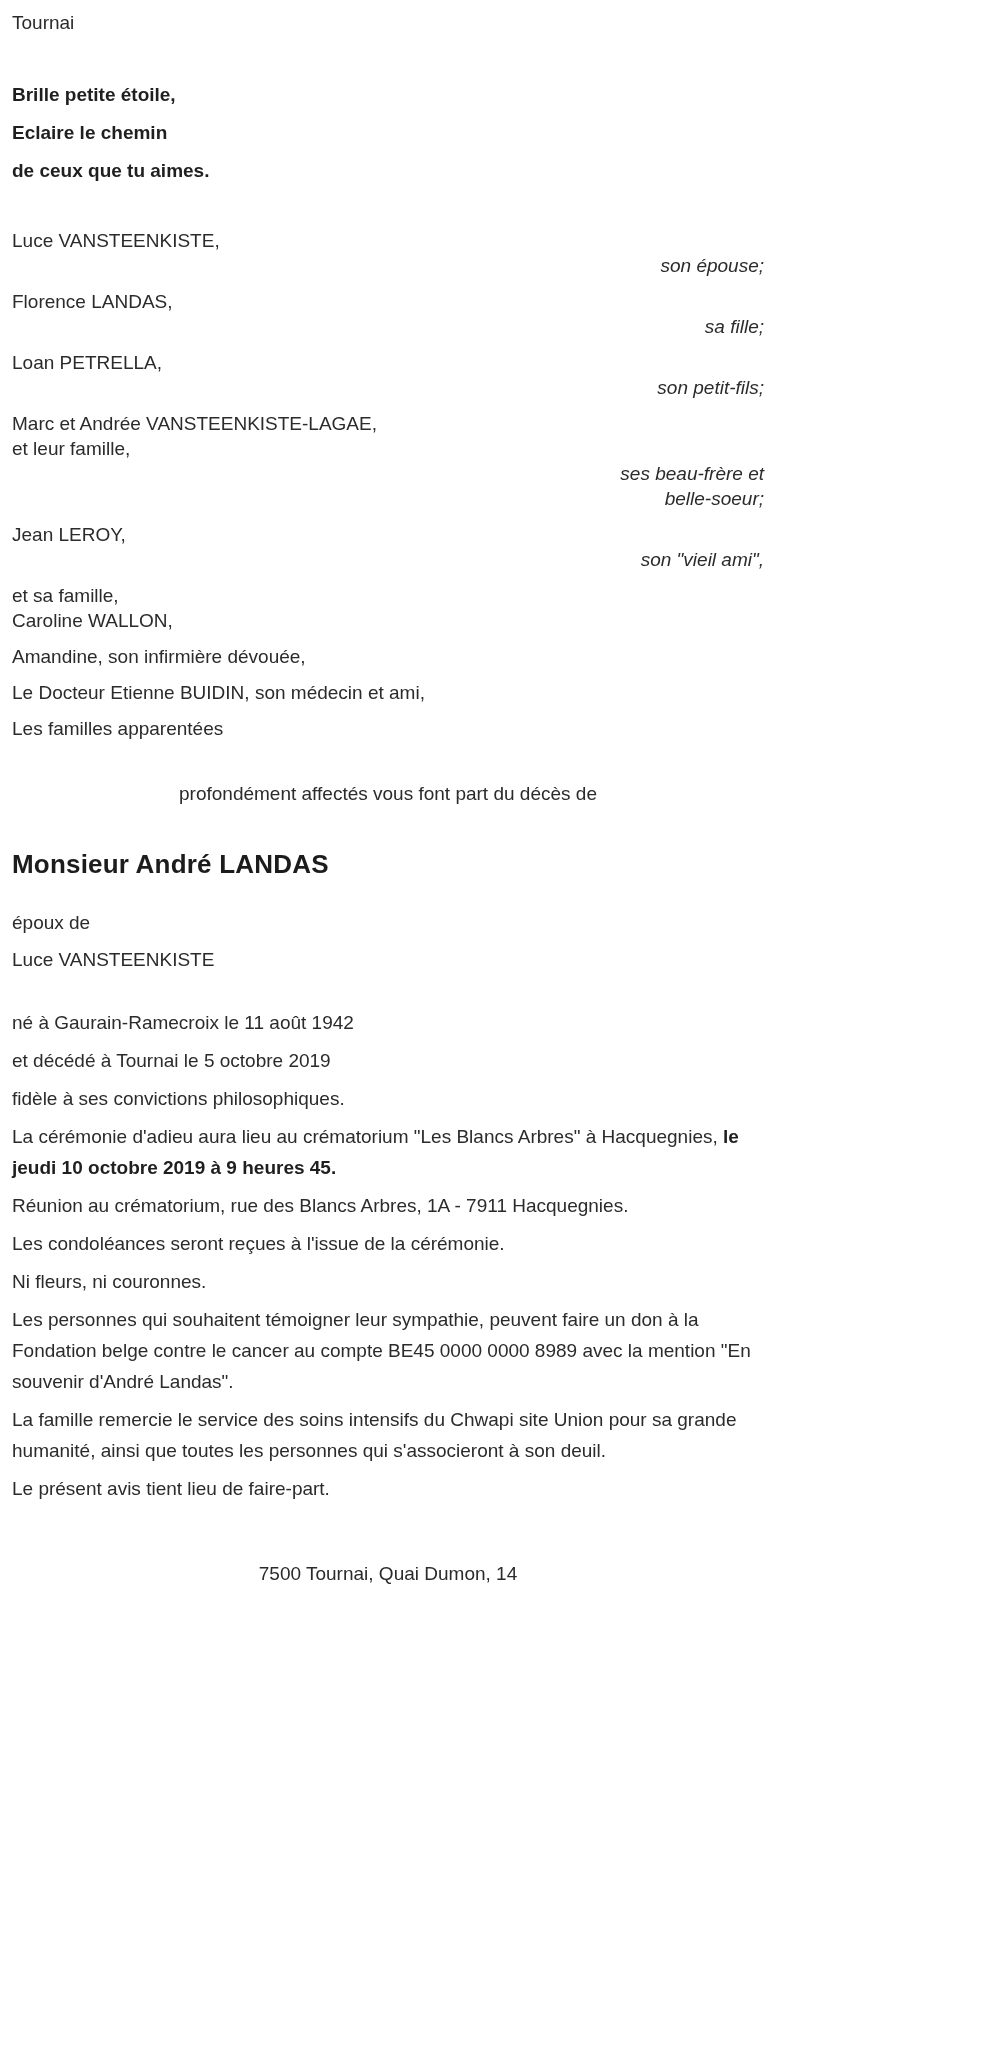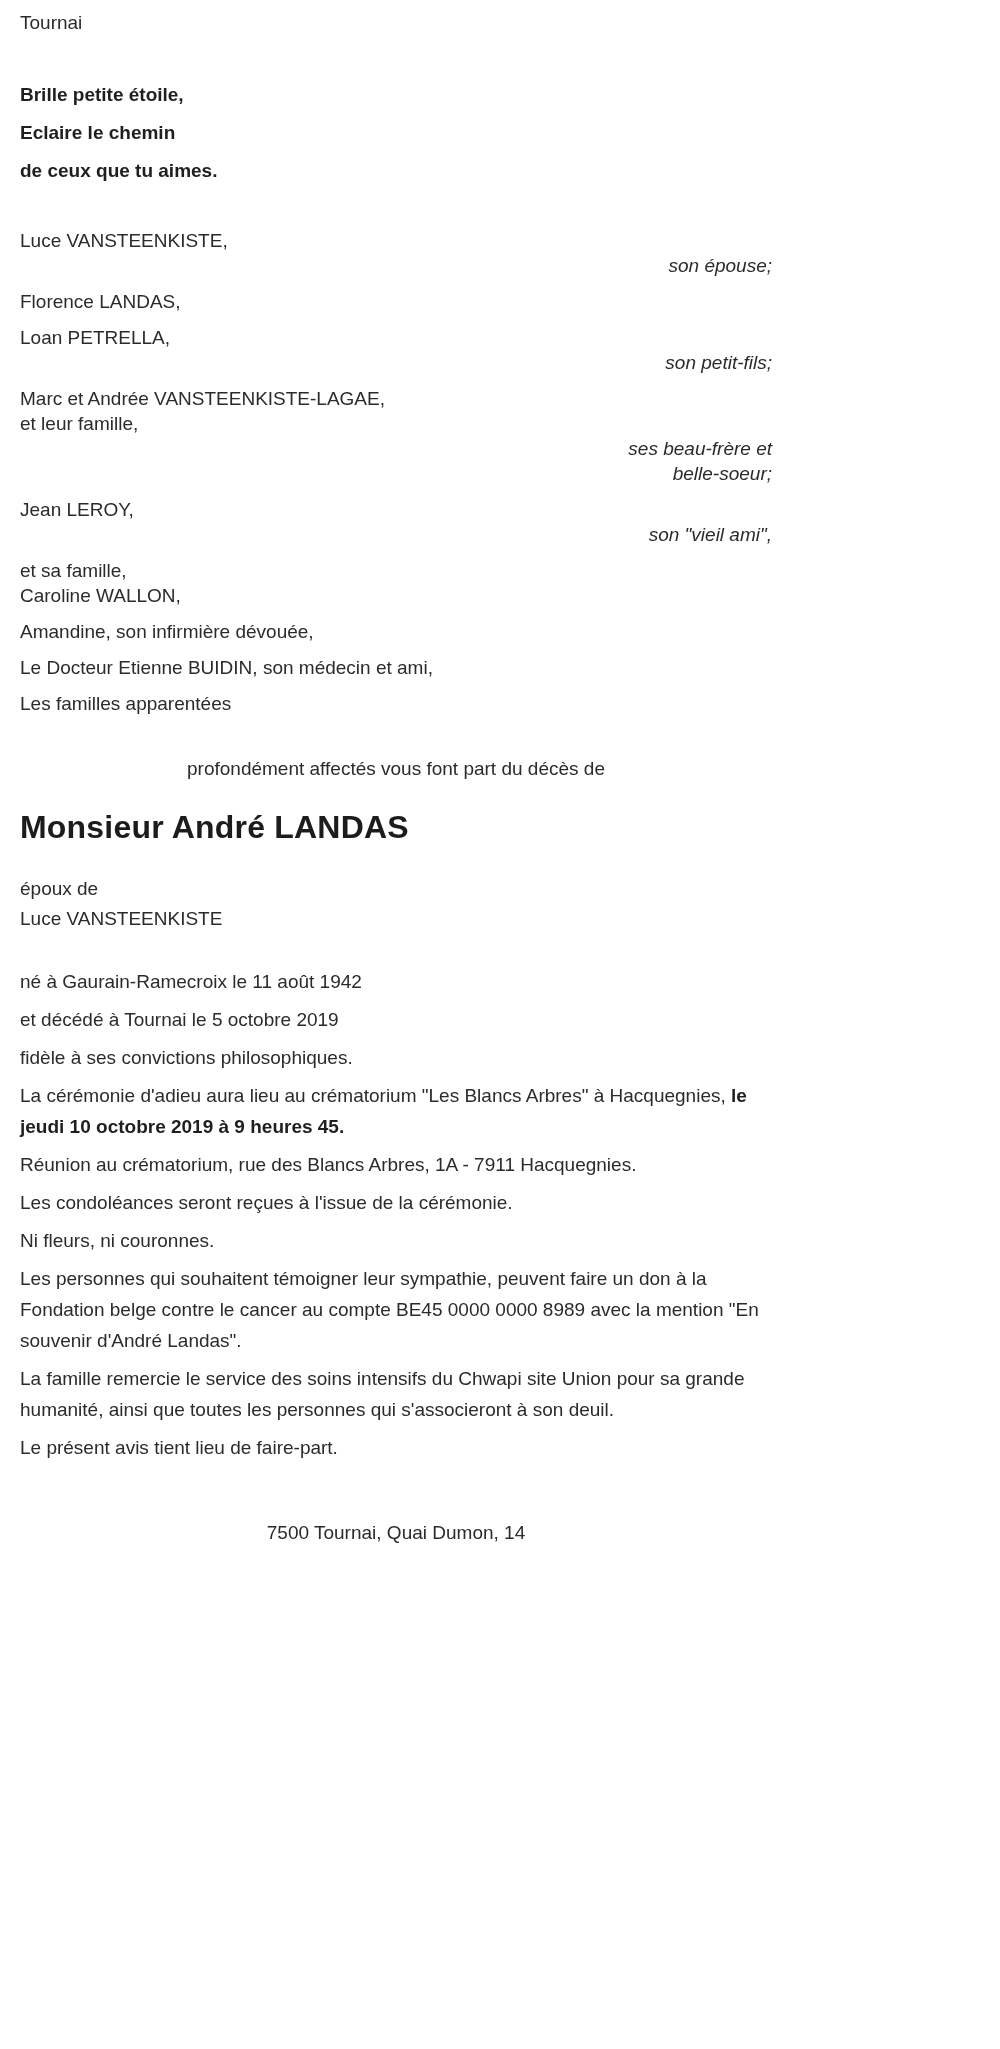--- a/index.html
+++ b/index.html
@@ -7,48 +7,48 @@
   body {
     width: 1000px;
     height: 2049px;
     font-family: "Liberation Sans", "DejaVu Sans", sans-serif;
     color: #2b2b2b;
     overflow: hidden;
   }
   .page {
     width: 1000px;
     height: 2049px;
-    padding: 10px 0 0 20px;
+    padding: 10px 0 0 12px;
   }
   .content { width: 752px; }
 
   p { font-size: 19px; line-height: 25px; }
 
   .city { margin-bottom: 13px; }
 
   .poem { margin-bottom: 38px; margin-top: 41px; }
   .poem p { font-weight: 700; line-height: 38px; color: #1f1f1f; }
 
   .family { margin-bottom: 38px; }
   .family .entry { margin-bottom: 11px; }
   .family .entry p { line-height: 25px; }
   .family .relation { text-align: right; font-style: italic; }
 
   .intro { margin: 24px 0 0 0; line-height: 30px; text-align: center; }
 
   h1.deceased {
-    font-size: 32px;
+    font-size: 26px;
     font-weight: 700;
     color: #1c1c1c;
-    margin: 25px 0 28px 0;
+    margin: 40px 0 28px 0;
     letter-spacing: 0.2px;
   }
 
   .spouse { margin-bottom: 32px; }
-  .spouse p { line-height: 30px; }
+  .spouse p { line-height: 30px; margin-top: 7px; }
 
   .para { line-height: 31px; margin-bottom: 7px; }
   .para strong { font-weight: 700; color: #1f1f1f; }
 
   .footer-address { margin-top: 54px; line-height: 31px; text-align: center; }
 </style>
 </head>
 <body>
 
 <div class="page">
@@ -64,20 +64,21 @@
 
     <div class="family">
 
       <div class="entry">
         <p class="name">Luce VANSTEENKISTE,</p>
         <p class="relation">son épouse;</p>
       </div>
 
       <div class="entry">
         <p class="name">Florence LANDAS,</p>
+        <p class="relation">sa fille;</p>
       </div>
 
       <div class="entry">
         <p class="name">Loan PETRELLA,</p>
         <p class="relation">son petit-fils;</p>
       </div>
 
       <div class="entry">
         <p class="name">Marc et Andrée VANSTEENKISTE-LAGAE,</p>
         <p class="name">et leur famille,</p>

